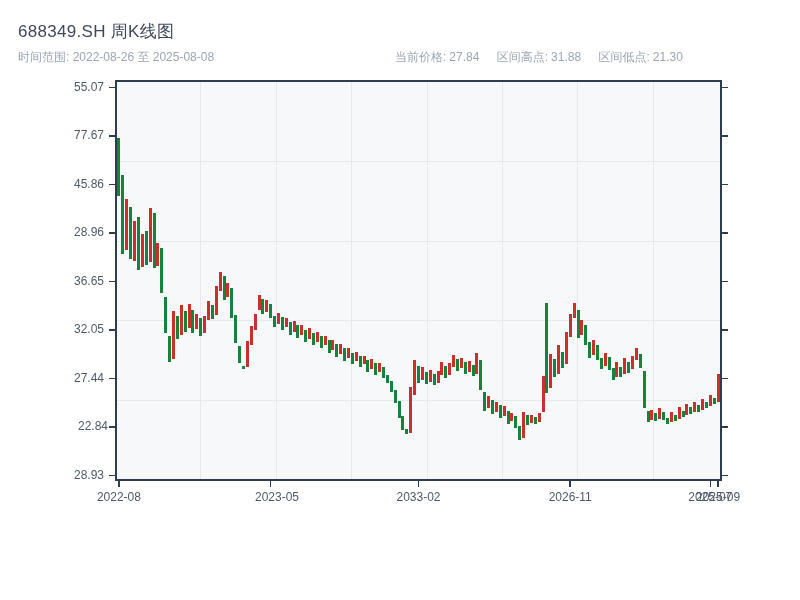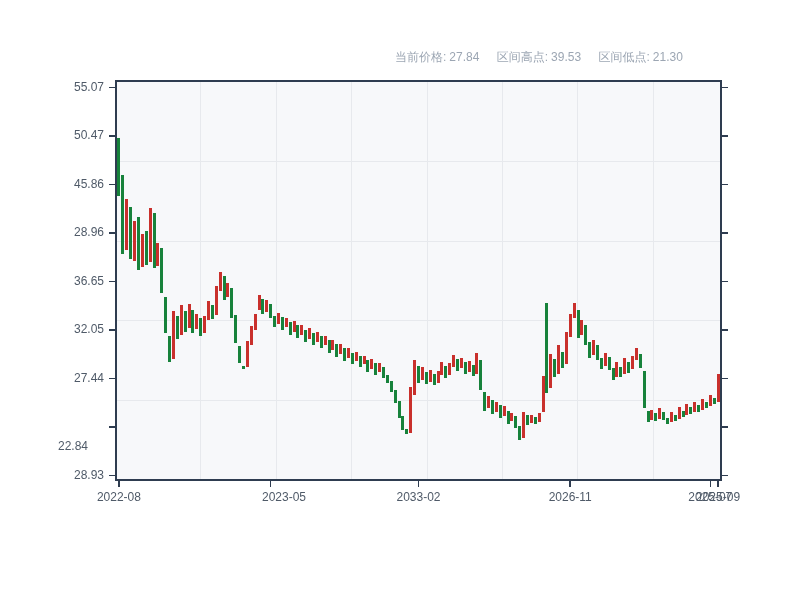--- a/index.html
+++ b/index.html
@@ -32,24 +32,26 @@
   }
   .x-label{
     position:absolute;width:70px;text-align:center;
     font-size:12px;color:#4f5a68;
   }
 </style>
 </head>
 <body>
 
 <div id="stage">
+  <div class="chart-title">688349.SH 周K线图</div>
   <div class="sub-row">
+    <span class="time-range">时间范围: 2022-08-26 至 2025-08-08</span>
     <span class="stats">
       <span class="stat"><span>当前价格:</span><span class="v">27.84</span></span>
-      <span class="stat"><span>区间高点:</span><span class="v">39.53</span></span>
+      <span class="stat"><span>区间高点:</span><span class="v">31.88</span></span>
       <span class="stat"><span>区间低点:</span><span class="v">21.30</span></span>
     </span>
   </div>
   <div id="plot">
       <div class="gridline-h" style="top: 79.4px; width: 603px;"></div>
       <div class="gridline-h" style="top: 158.8px; width: 603px;"></div>
       <div class="gridline-h" style="top: 238.2px; width: 603px;"></div>
       <div class="gridline-h" style="top: 317.6px; width: 603px;"></div>
       <div class="gridline-v" style="left: 83.4px; height: 397px;"></div>
       <div class="gridline-v" style="left: 158.8px; height: 397px;"></div>
@@ -213,46 +215,46 @@
       <div class="candle" style="left: 591.8px; top: 312.8px; height: 11.6px; background: rgb(201, 48, 44);"></div>
       <div class="candle" style="left: 595.7px; top: 315.9px; height: 6.3px; background: rgb(23, 130, 59);"></div>
       <div class="candle" style="left: 599.6px; top: 292.3px; height: 27.8px; background: rgb(201, 48, 44);"></div>
     </div>
   <div id="axis-extras">
       <div class="tickmark" style="left: 109px; top: 86.8312px; width: 6px; height: 1.5px;"></div>
       <div class="tickmark" style="left: 722px; top: 86.8312px; width: 6px; height: 1.5px;"></div>
       <div class="y-label" style="left: 28px; top: 79.5812px;">55.07</div>
       <div class="tickmark" style="left: 109px; top: 135.271px; width: 6px; height: 1.5px;"></div>
       <div class="tickmark" style="left: 722px; top: 135.271px; width: 6px; height: 1.5px;"></div>
-      <div class="y-label" style="left: 28px; top: 128.021px;">50.47</div>
+      <div class="y-label" style="left: 28px; top: 128.021px;">77.67</div>
       <div class="tickmark" style="left: 109px; top: 183.817px; width: 6px; height: 1.5px;"></div>
       <div class="tickmark" style="left: 722px; top: 183.817px; width: 6px; height: 1.5px;"></div>
       <div class="y-label" style="left: 28px; top: 176.567px;">45.86</div>
       <div class="tickmark" style="left: 109px; top: 232.257px; width: 6px; height: 1.5px;"></div>
       <div class="tickmark" style="left: 722px; top: 232.257px; width: 6px; height: 1.5px;"></div>
       <div class="y-label" style="left: 28px; top: 225.007px;">28.96</div>
       <div class="tickmark" style="left: 109px; top: 280.803px; width: 6px; height: 1.5px;"></div>
       <div class="tickmark" style="left: 722px; top: 280.803px; width: 6px; height: 1.5px;"></div>
       <div class="y-label" style="left: 28px; top: 273.553px;">36.65</div>
       <div class="tickmark" style="left: 109px; top: 329.243px; width: 6px; height: 1.5px;"></div>
       <div class="tickmark" style="left: 722px; top: 329.243px; width: 6px; height: 1.5px;"></div>
       <div class="y-label" style="left: 28px; top: 321.993px;">32.05</div>
       <div class="tickmark" style="left: 109px; top: 377.789px; width: 6px; height: 1.5px;"></div>
       <div class="tickmark" style="left: 722px; top: 377.789px; width: 6px; height: 1.5px;"></div>
       <div class="y-label" style="left: 28px; top: 370.539px;">27.44</div>
       <div class="tickmark" style="left: 109px; top: 426.229px; width: 6px; height: 1.5px;"></div>
       <div class="tickmark" style="left: 722px; top: 426.229px; width: 6px; height: 1.5px;"></div>
-      <div class="y-label" style="left: 12px; top: 418.979px; margin-top: 20px;">22.84</div>
+      <div class="y-label" style="left: 32px; top: 418.979px;">22.84</div>
       <div class="tickmark" style="left: 109px; top: 474.775px; width: 6px; height: 1.5px;"></div>
       <div class="tickmark" style="left: 722px; top: 474.775px; width: 6px; height: 1.5px;"></div>
       <div class="y-label" style="left: 28px; top: 467.525px;">28.93</div>
       <div class="tickmark" style="left: 118.195px; top: 481px; width: 1.5px; height: 6px;"></div>
       <div class="x-label" style="left: 83.9452px; top: 490px;">2022-08</div>
       <div class="tickmark" style="left: 269.918px; top: 481px; width: 1.5px; height: 6px;"></div>
-      <div class="x-label" style="left: 236px; top: 490px; text-align: right;">2023-05</div>
+      <div class="x-label" style="left: 242px; top: 490px;">2023-05</div>
       <div class="tickmark" style="left: 417.75px; top: 481px; width: 1.5px; height: 6px;"></div>
       <div class="x-label" style="left: 383.5px; top: 490px;">2033-02</div>
       <div class="tickmark" style="left: 569.473px; top: 481px; width: 1.5px; height: 6px;"></div>
       <div class="x-label" style="left: 535.223px; top: 490px;">2026-11</div>
       <div class="tickmark" style="left: 709.524px; top: 481px; width: 1.5px; height: 6px;"></div>
       <div class="x-label" style="left: 675.274px; top: 490px;">2025-07</div>
       <div class="tickmark" style="left: 717.305px; top: 481px; width: 1.5px; height: 6px;"></div>
       <div class="x-label" style="left: 683.055px; top: 490px;">2025-09</div>
     </div>
 </div>

